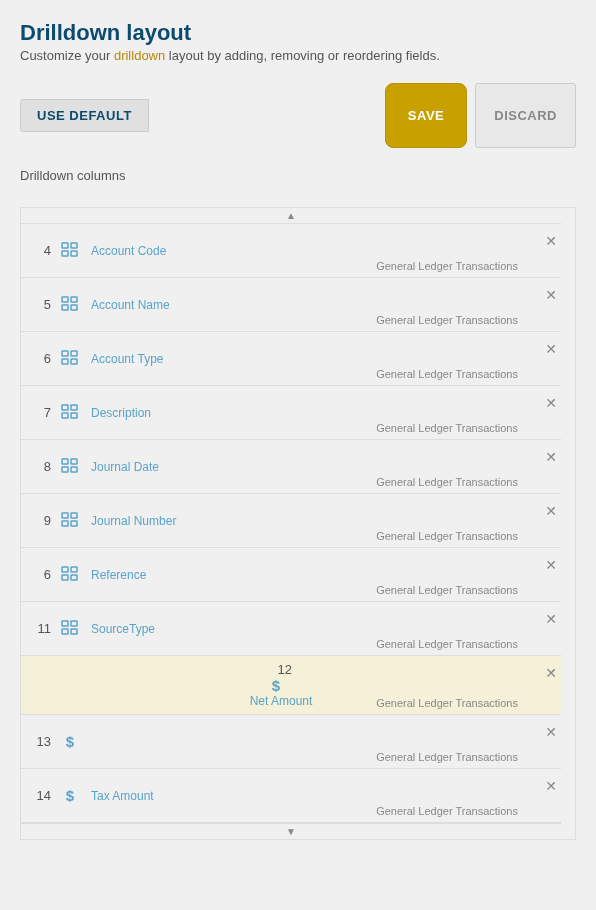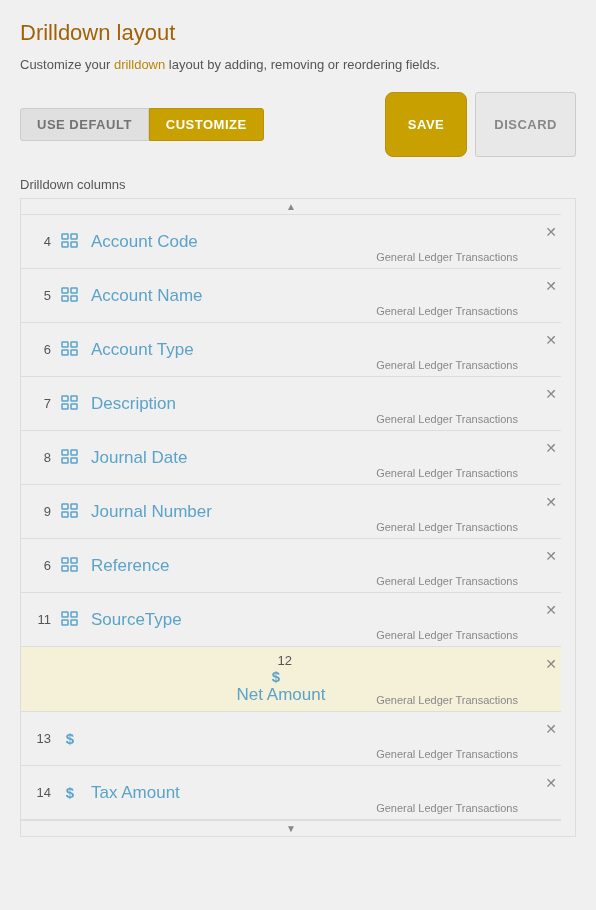--- a/index.html
+++ b/index.html
@@ -9,23 +9,23 @@
       width: 596px;
       min-height: 910px;
       color: #333;
     }
     .page {
       background: #f0f0f0;
       padding: 20px 20px 20px 20px;
     }
     .page-title {
       font-size: 22px;
-      font-weight: 400;
-      color: #a16207;
-      margin-bottom: 10px;
+      font-weight: 700;
+      color: #0c4a6e;
+      margin-bottom: 1px;
     }
     .subtitle {
       font-size: 13px;
       color: #555;
       margin-bottom: 18px;
       line-height: 1.4;
     }
     .subtitle a {
       color: #b8860b;
       text-decoration: none;
@@ -36,21 +36,21 @@
       align-items: center;
       justify-content: space-between;
       margin-bottom: 20px;
     }
     .toolbar-left {
       display: flex;
       gap: 0;
     }
     .btn-use-default {
       background: #e0e0e0;
-      color: #737373;
+      color: #0c4a6e;
       border: 1px solid #ccc;
       padding: 8px 16px;
       font-size: 13px;
       font-weight: 600;
       cursor: pointer;
       border-radius: 3px 0 0 3px;
       letter-spacing: 0.5px;
     }
     .btn-customize {
       background: #c8a000;
@@ -85,21 +85,21 @@
       padding: 24px 18px;
       font-size: 13px;
       font-weight: 600;
       cursor: pointer;
       border-radius: 3px;
       letter-spacing: 0.5px;
     }
     .section-label {
       font-size: 13px;
       color: #555;
-      margin-bottom: 6px;
+      margin-bottom: 24px;
       font-weight: 400;
     }
     .column-row {
       display: flex;
       align-items: center;
       border-bottom: 1px solid #ddd;
       padding: 6px 20px 6px 0;
       background: #f0f0f0;
       min-height: 54px;
       position: relative;
@@ -135,21 +135,21 @@
       color: #5ba3c9;
       font-weight: bold;
       width: 22px;
       margin-right: 10px;
       flex-shrink: 0;
       display: flex;
       align-items: center;
       justify-content: center;
     }
     .row-name {
-      font-size: 17px;
+      font-size: 12px;
       color: #5ba3c9;
       flex: 1;
     }
     .row-source {
       font-size: 11px;
       color: #888;
       position: absolute;
       right: 43px;
       bottom: 5px;
     }
@@ -191,21 +191,20 @@
 
 <div class="page">
   <h1 class="page-title">Drilldown layout</h1>
   <p class="subtitle">
     Customize your <a>drilldown</a> layout by adding, removing or reordering fields.
   </p>
 
   <div class="toolbar">
     <div class="toolbar-left">
       <button class="btn-use-default">USE DEFAULT</button>
-      <button class="btn-customize">CUSTOMIZE</button>
     </div>
     <div class="toolbar-right">
       <button class="btn-save">SAVE</button>
       <button class="btn-discard">DISCARD</button>
     </div>
   </div>
 
   <div class="section-label">Drilldown columns</div>
 
   <div class="columns-container">

